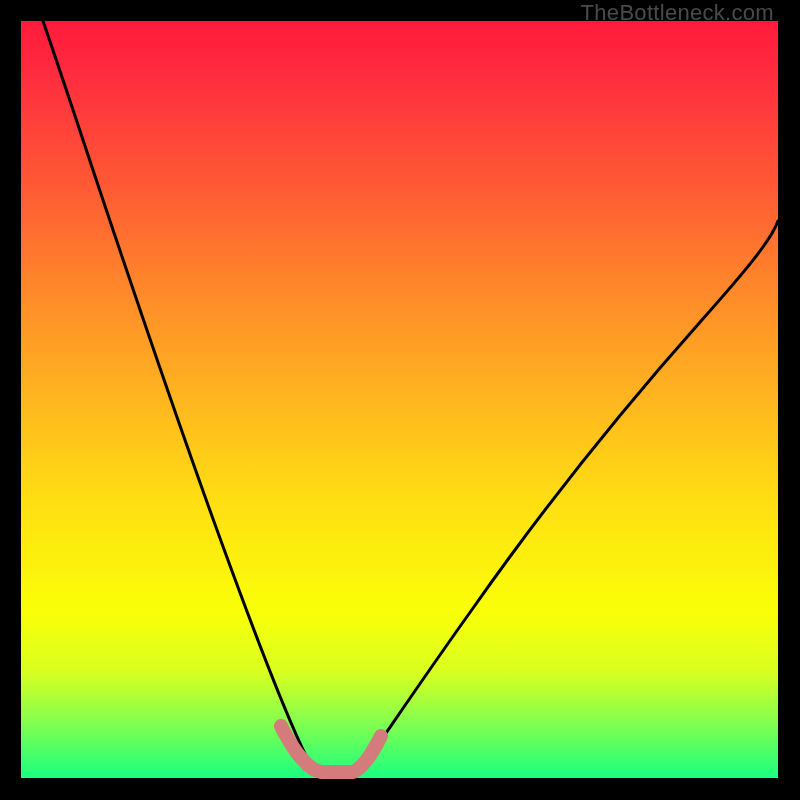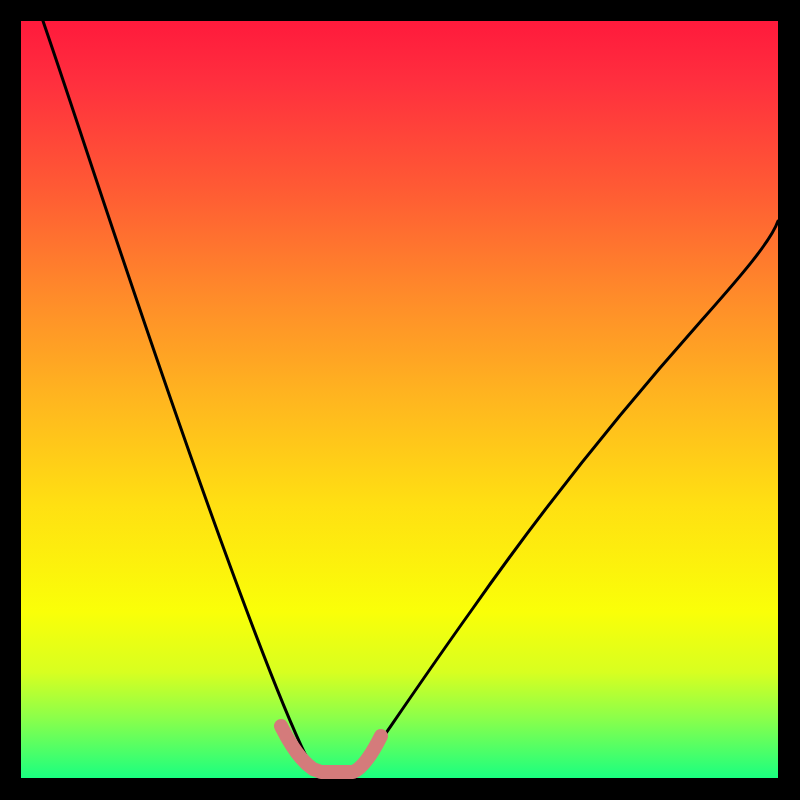--- a/index.html
+++ b/index.html
@@ -77,13 +77,14 @@
 
     <path d="M 260 705
              C 270 725, 280 740, 292 748
              L 300 751
              L 332 751
              C 340 748, 350 735, 360 715" fill="none" stroke="#d47b7b" stroke-width="14" stroke-linecap="round" stroke-linejoin="round"></path>
 
     <path d="M 295 748 L 340 748" fill="none" stroke="#000" stroke-width="0"></path>
   </svg>
 
+  <div class="watermark">TheBottleneck.com</div>
 </div>
 
 </body></html>

